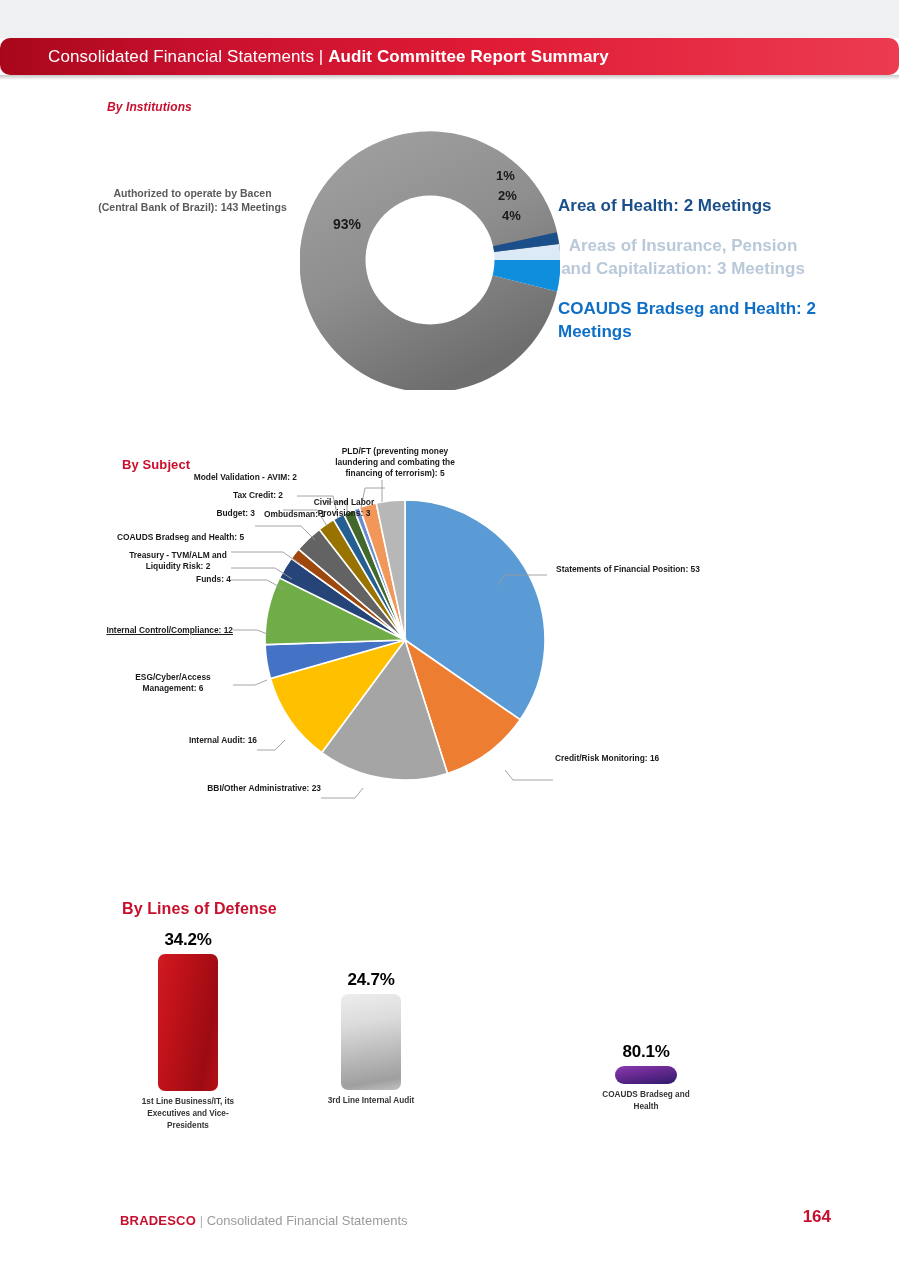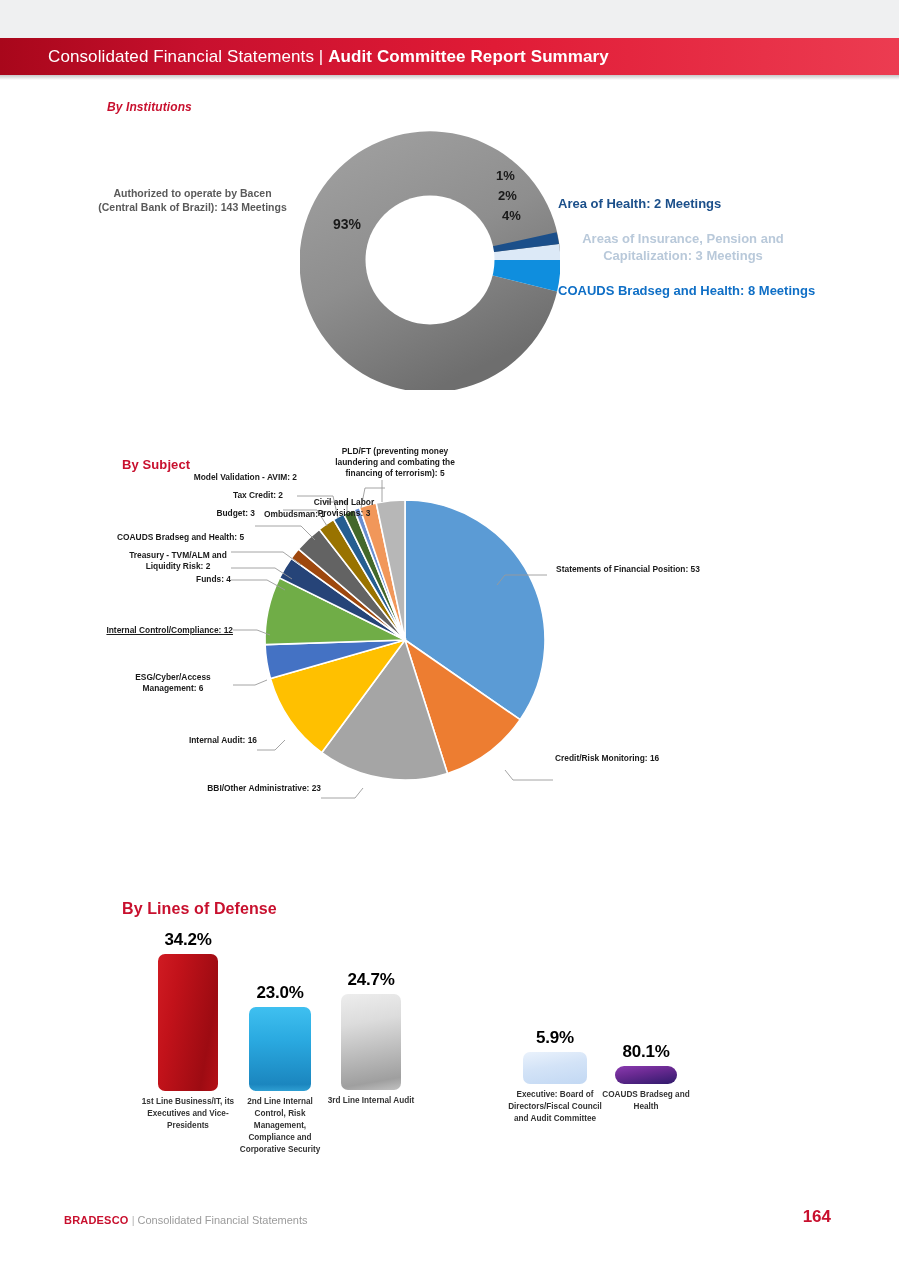--- a/index.html
+++ b/index.html
@@ -14,21 +14,21 @@
   }
 
   
   .top-strip{
     position:absolute; left:0; top:0; width:899px; height:38px;
     background:#eff0f1;
   }
   .banner{
     position:absolute; left:0; top:38px; width:899px; height:37px;
     background:linear-gradient(90deg,#a8071b 0%,#c8102e 22%,#e01b36 55%,#ec3c51 100%);
-    display:flex; align-items:center;
+    display:flex; align-items:center;border-radius:10px;
   }
   .banner-text{
     color:#ffffff; font-size:17px; letter-spacing:.1px;
     margin-left:48px; white-space:nowrap;
   }
   .banner-text .b{ font-weight:bold; }
   .banner-shadow{
     position:absolute; left:0; top:75px; width:899px; height:5px;
     background:linear-gradient(180deg,rgba(0,0,0,.22),rgba(0,0,0,0));
   }
@@ -53,21 +53,21 @@
   #d4 { left:202px; top:78px; font-size:13px;}
 
   .donut-left-text{
     position:absolute; left:95px; top:186px; width:195px;
     text-align:center; font-size:10.5px; font-weight:bold;
     color:#5a5a5a; line-height:1.35;
   }
   .legend{
     position:absolute; left:558px; top:195px; width:320px;
   }
-  .legend-item{ font-size:13px; font-weight:bold; line-height:1.35; margin-bottom:17px;}
+  .legend-item{ font-size:17px; font-weight:bold; line-height:1.35; margin-bottom:17px;}
   .lg1{ color:#1b4f8a; }
   .lg2{ color:#b9c9da; text-align:center; width:250px;}
   .lg3{ color:#0f6fc6; }
 
   
   .pie-wrap{ position:absolute; left:175px; top:440px; width:560px; height:370px;}
   .pie-lbl{
     position:absolute; font-size:8.4px; font-weight:bold; color:#1a1a1a;
     line-height:1.3; white-space:nowrap;
   }
@@ -84,21 +84,21 @@
   .bar-cap{
     font-size:8.2px; font-weight:bold; color:#333; line-height:1.45;
     margin-top:5px;
   }
 
   
   .footer{
     position:absolute; left:0; top:1205px; width:899px; height:30px;
     display:flex; align-items:center;
   }
-  .footer-left{ margin-left:64px; font-size:11px; }
+  .footer-left{ margin-left:120px; font-size:13px; }
   .footer-brand{ color:#c8102e; font-weight:bold; letter-spacing:.2px;}
   .footer-sep{ color:#b5b5b5; }
   .footer-sub{ color:#9b9b9b; }
   .footer-page{
     position:absolute; right:68px; top:1207px;
     color:#c8102e; font-weight:bold; font-size:17px;
   }
 </style>
 </head>
 <body>
@@ -138,21 +138,21 @@
   </svg>
   <div class="donut-label" id="d93">93%</div>
   <div class="donut-label" id="d1">1%</div>
   <div class="donut-label" id="d2">2%</div>
   <div class="donut-label" id="d4">4%</div>
 </div>
 
 <div class="legend">
   <div class="legend-item lg1">Area of Health:   2 Meetings</div>
   <div class="legend-item lg2">Areas of Insurance, Pension and Capitalization:  3 Meetings</div>
-  <div class="legend-item lg3">COAUDS Bradseg and Health:  8 Meetings</div>
+  <div class="legend-item lg3">COAUDS Bradseg and Health:  2 Meetings</div>
 </div>
 
 <div class="section-title" id="t-subject">By Subject</div>
 
 <div class="pie-wrap">
   <svg width="560" height="370" viewBox="0 0 560 370">
     <g transform="translate(230,200)">
 
       <path d="M 0 0 L 0 -140 A 140 140 0 0 1 115.1 79.7 Z" fill="#5b9bd5" stroke="#ffffff" stroke-width="1.6"></path>
 
@@ -225,41 +225,29 @@
 
 <div class="bars">
 
   <div class="bar-col" style="left:140px; top:10px; width:96px;">
     <div class="bar-val">34.2%</div>
     <div class="bar-rect" style="width:60px; height:137px;
                 background:linear-gradient(100deg,#d01b22 0%,#c2121a 28%,#9d0b12 78%,#b51017 100%);"></div>
     <div class="bar-cap">1st Line Business/IT, its Executives and Vice-Presidents</div>
   </div>
 
-  <div class="bar-col" style="left:232px; top:63px; width:96px;">
-    <div class="bar-val">23.0%</div>
-    <div class="bar-rect" style="width:62px; height:84px;
-                background:linear-gradient(180deg,#3fc0f0 0%,#2aa9e0 40%,#1b86bf 92%,#2e9ed2 100%);"></div>
-    <div class="bar-cap">2nd Line   Internal Control, Risk Management, Compliance and Corporative Security</div>
-  </div>
 
   <div class="bar-col" style="left:325px; top:50px; width:92px;">
     <div class="bar-val">24.7%</div>
     <div class="bar-rect" style="width:60px; height:96px;
                 background:linear-gradient(170deg,#ededed 0%,#dcdcdc 30%,#9f9f9f 88%,#c2c2c2 100%);"></div>
     <div class="bar-cap">3rd Line   Internal Audit</div>
   </div>
 
 
-  <div class="bar-col" style="left:508px; top:108px; width:94px;">
-    <div class="bar-val">5.9%</div>
-    <div class="bar-rect" style="width:64px; height:32px;
-                background:linear-gradient(170deg,#eaf2fc 0%,#d3e3f7 45%,#c2d8f3 100%);"></div>
-    <div class="bar-cap">Executive: Board of Directors/Fiscal Council and Audit Committee</div>
-  </div>
 
   <div class="bar-col" style="left:602px; top:122px; width:88px;">
     <div class="bar-val">80.1%</div>
     <div class="bar-rect" style="width:62px; height:18px; border-radius:9px;
                 background:linear-gradient(170deg,#8a3bb0 0%,#6a2a92 40%,#2f1a6b 100%);"></div>
     <div class="bar-cap">COAUDS   Bradseg and Health</div>
   </div>
 
 </div>
 

